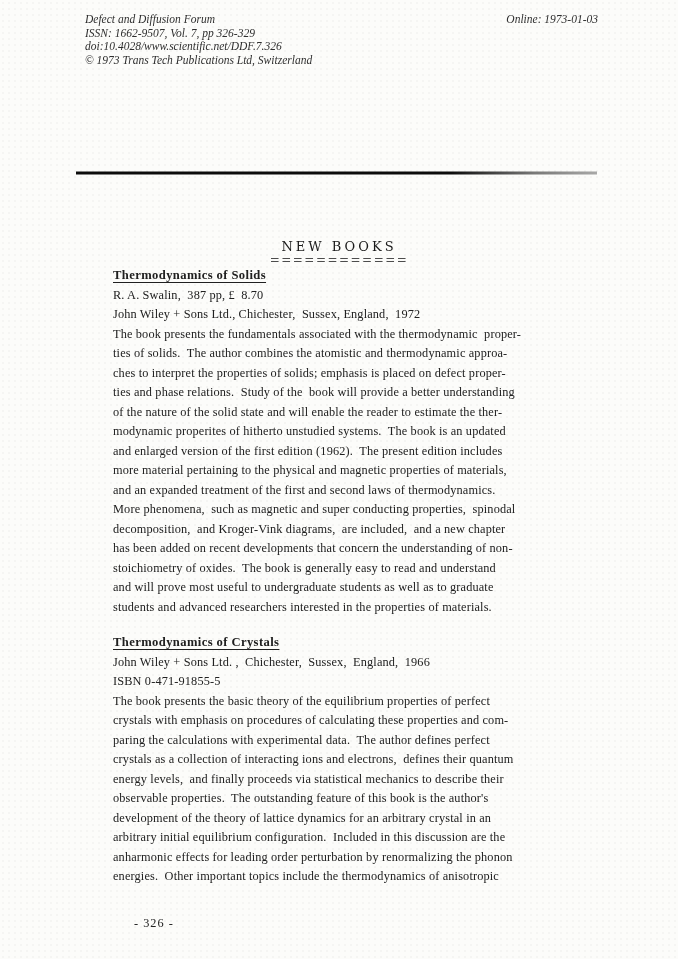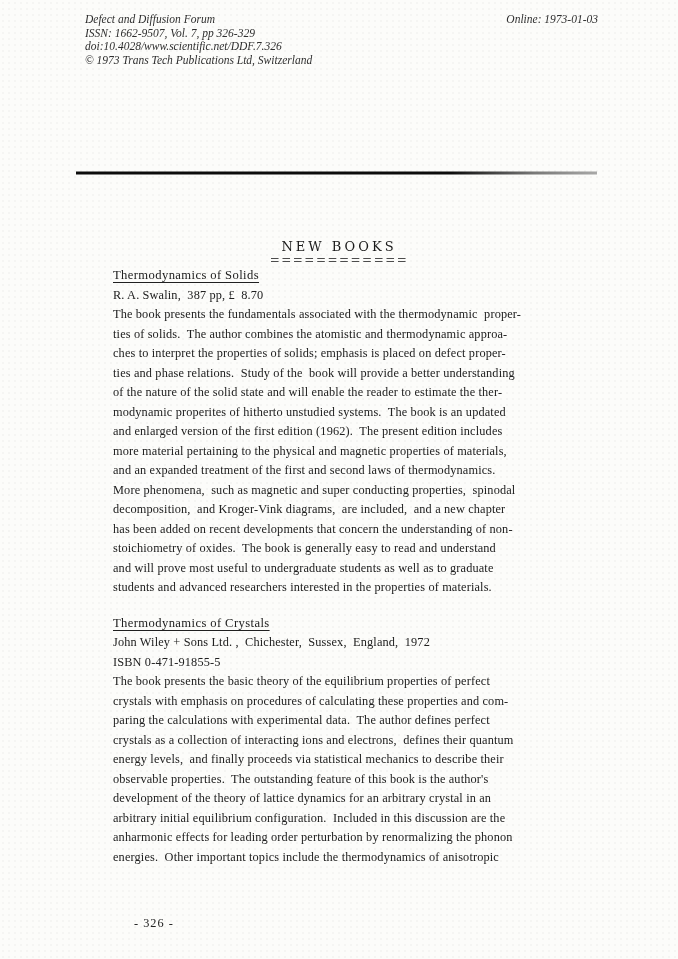--- a/index.html
+++ b/index.html
@@ -48,21 +48,21 @@
     line-height:11px; margin-top:1px;
   }
 
   
   .content {
     position:absolute; top:266px; left:113px; width:470px;
     font-size:12.3px; line-height:19.5px; letter-spacing:0.15px;
     color:#202020;
   }
   .book-title {
-    font-size:12.6px; font-weight:normal;
+    font-size:12.6px; font-weight:bold;
     text-decoration:underline;
     text-underline-offset:3px;
     text-decoration-thickness:1px;
     letter-spacing:0.4px;
     white-space:pre;
   }
   .book-meta { white-space:pre; }
   .book-review { white-space:pre; }
   .book-section + .book-section { margin-top:16px; }
 
@@ -94,40 +94,41 @@
   <div class="section-heading">
     <div class="heading-title">NEW BOOKS</div>
     <div class="heading-underline">============</div>
   </div>
 
   <div class="content">
 
     <section class="book-section">
       <div class="book-title">Thermodynamics of Solids</div>
       <div class="book-meta">R. A. Swalin,  387 pp, £  8.70</div>
+      <div class="book-meta">John Wiley + Sons Ltd., Chichester,  Sussex, England,  1972</div>
       <div class="book-review">The book presents the fundamentals associated with the thermodynamic  proper-
 ties of solids.  The author combines the atomistic and thermodynamic approa-
 ches to interpret the properties of solids; emphasis is placed on defect proper-
 ties and phase relations.  Study of the  book will provide a better understanding
 of the nature of the solid state and will enable the reader to estimate the ther-
 modynamic properites of hitherto unstudied systems.  The book is an updated
 and enlarged version of the first edition (1962).  The present edition includes
 more material pertaining to the physical and magnetic properties of materials,
 and an expanded treatment of the first and second laws of thermodynamics.
 More phenomena,  such as magnetic and super conducting properties,  spinodal
 decomposition,  and Kroger-Vink diagrams,  are included,  and a new chapter
 has been added on recent developments that concern the understanding of non-
 stoichiometry of oxides.  The book is generally easy to read and understand
 and will prove most useful to undergraduate students as well as to graduate
 students and advanced researchers interested in the properties of materials.</div>
     </section>
 
     <section class="book-section">
       <div class="book-title">Thermodynamics of Crystals</div>
-      <div class="book-meta">John Wiley + Sons Ltd. ,  Chichester,  Sussex,  England,  1972</div>
+      <div class="book-meta">John Wiley + Sons Ltd. ,  Chichester,  Sussex,  England,  1966</div>
       <div class="book-meta">ISBN 0-471-91855-5</div>
       <div class="book-review">The book presents the basic theory of the equilibrium properties of perfect
 crystals with emphasis on procedures of calculating these properties and com-
 paring the calculations with experimental data.  The author defines perfect
 crystals as a collection of interacting ions and electrons,  defines their quantum
 energy levels,  and finally proceeds via statistical mechanics to describe their
 observable properties.  The outstanding feature of this book is the author's
 development of the theory of lattice dynamics for an arbitrary crystal in an
 arbitrary initial equilibrium configuration.  Included in this discussion are the
 anharmonic effects for leading order perturbation by renormalizing the phonon

